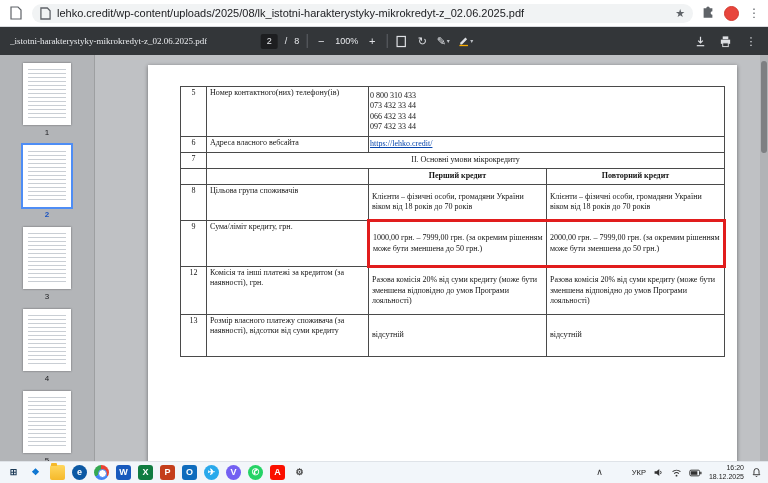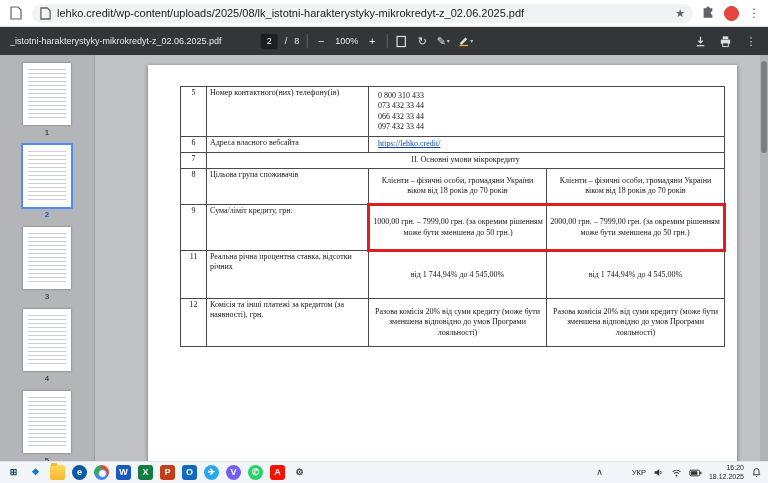--- a/index.html
+++ b/index.html
@@ -12,21 +12,21 @@
   .favicon{width:16px;height:16px;display:flex;align-items:center;justify-content:center;flex:0 0 auto;}
   .omnibox{flex:1;height:19px;background:#f1f3f4;border-radius:10px;display:flex;align-items:center;padding:0 8px;gap:6px;min-width:0;}
   .omnibox .url{font-size:11px;color:#202124;white-space:nowrap;overflow:hidden;text-overflow:ellipsis;flex:1;}
   .omnibox .star{font-size:11px;color:#5f6368;line-height:1;cursor:pointer;}
   .topbar-right{display:flex;align-items:center;gap:9px;flex:0 0 auto;}
   .avatar{width:15px;height:15px;border-radius:50%;background:#e8453c;border:1px solid #d33a2f;}
   .dots{font-size:12px;color:#5f6368;line-height:1;}
 
   
   .pdftb{position:relative;height:28px;background:#333639;display:flex;align-items:center;color:#e8eaed;padding:0 10px;}
-  .fname{font-size:9px;color:#e8eaed;white-space:nowrap;overflow:hidden;max-width:230px;}
+  .fname{font-size:9px;color:#e8eaed;white-space:nowrap;overflow:hidden;max-width:230px;font-family:Liberation Serif, serif;}
   .tb-center{position:absolute;left:50%;top:0;transform:translateX(-58%);height:28px;display:flex;align-items:center;gap:7px;}
   .pagebox{background:#1d1e20;border-radius:2px;min-width:17px;height:15px;display:inline-flex;align-items:center;justify-content:center;font-size:9px;padding:0 2px;}
   .tb-txt{font-size:9px;color:#e8eaed;}
   .tb-btn{font-size:11px;color:#dfe1e5;display:inline-flex;align-items:center;justify-content:center;min-width:14px;height:20px;cursor:pointer;line-height:1;}
   .tb-div{width:1px;height:14px;background:#5f6368;}
   .caret{font-size:6px;margin-left:1px;color:#bdc1c6;}
   .tb-right{margin-left:auto;display:flex;align-items:center;gap:12px;}
   .tb-ic{display:inline-flex;align-items:center;justify-content:center;cursor:pointer;}
 
   
@@ -44,22 +44,22 @@
   .page{position:absolute;left:53px;top:10px;width:589px;height:540px;background:#ffffff;box-shadow:0 1px 4px rgba(0,0,0,.45);}
 
   .vsb{position:absolute;right:0;top:0;bottom:0;width:8px;background:rgba(0,0,0,.07);}
   .vsb-thumb{position:absolute;top:6px;right:1px;width:6px;height:92px;background:#7d7f82;border-radius:3px;}
 
   
   .doc-table{border-collapse:collapse;width:544px;margin:21px 0 0 32px;font-family:"Liberation Serif",serif;
     font-size:8px;line-height:1.3;color:#141414;table-layout:fixed;}
   .doc-table td{border:1px solid #4a4a4a;padding:1px 3px;vertical-align:top;overflow:hidden;}
   td.num{text-align:center;}
-  td.val{text-align:center;vertical-align:middle;}
-  td.val.left-al{text-align:left;padding-left:9px;}
+  td.val{vertical-align:middle;}
+  td.val.left-al{text-align:left;padding-left:1px;}
   td.colhead{font-weight:bold;text-align:center;vertical-align:middle;}
   td.section{text-align:center;vertical-align:middle;}
   a.doclink{color:var(--link);text-decoration:underline;cursor:pointer;margin-top:24px;}
   tr.rh50{height:50px;} tr.rh16{height:16px;} tr.rh36{height:36px;} tr.rh46{height:46px;}
   tr.rh48{height:48px;} tr.rh42{height:42px;}
   tr.row-hl td.val{border-top:3px solid var(--hl);border-bottom:3px solid var(--hl);}
   tr.row-hl td.val.first{border-left:3px solid var(--hl);}
   tr.row-hl td.val.last{border-right:3px solid var(--hl);}
 
   
@@ -209,50 +209,56 @@
             <td class="val left-al" colspan="2">
               <a class="doclink">https://lehko.credit/</a>
             </td>
           </tr>
 
           <tr class="rh16">
             <td class="num">7</td>
             <td class="section" colspan="3">ІІ. Основні умови мікрокредиту</td>
           </tr>
 
+          <tr class="rh16">
+            <td class="num"></td>
+            <td class="lab"></td>
+            <td class="colhead">Перший кредит</td>
+            <td class="colhead">Повторний кредит</td>
+          </tr>
 
           <tr class="rh36">
             <td class="num">8</td>
             <td class="lab">Цільова група споживачів</td>
             <td class="val">Клієнти – фізичні особи, громадяни України віком від 18 років до 70 років</td>
             <td class="val">Клієнти – фізичні особи, громадяни України віком від 18 років до 70 років</td>
           </tr>
 
           <tr class="rh46 row-hl">
             <td class="num">9</td>
             <td class="lab">Сума/ліміт кредиту, грн.</td>
             <td class="val first">1000,00 грн. – 7999,00 грн. (за окремим рішенням може бути зменшена до 50 грн.)</td>
             <td class="val last">2000,00 грн. – 7999,00 грн. (за окремим рішенням може бути зменшена до 50 грн.)</td>
           </tr>
 
 
-          <tr class="rh48">
-            <td class="num">11</td>
-            <td class="lab">Реальна річна процентна ставка, відсотки річних</td>
-            <td class="val">від 1 744,94% до 4 545,00%</td>
-            <td class="val">від 1 744,94% до 4 545,00%</td>
-          </tr>
 
           <tr class="rh48">
             <td class="num">12</td>
             <td class="lab">Комісія та інші платежі за кредитом (за наявності), грн.</td>
             <td class="val">Разова комісія 20% від суми кредиту (може бути зменшена відповідно до умов Програми лояльності)</td>
             <td class="val">Разова комісія 20% від суми кредиту (може бути зменшена відповідно до умов Програми лояльності)</td>
           </tr>
 
+          <tr class="rh42">
+            <td class="num">13</td>
+            <td class="lab">Розмір власного платежу споживача (за наявності), відсотки від суми кредиту</td>
+            <td class="val">відсутній</td>
+            <td class="val">відсутній</td>
+          </tr>
         </tbody>
           </table>
       </div>
     </div>
 
     <div class="vsb">
       <div class="vsb-thumb"></div>
     </div>
   </div>
 

